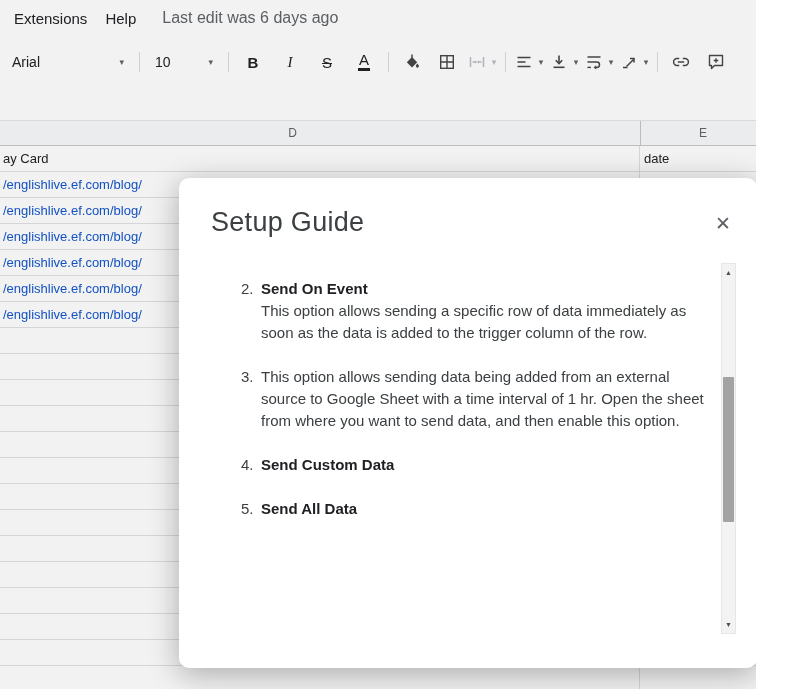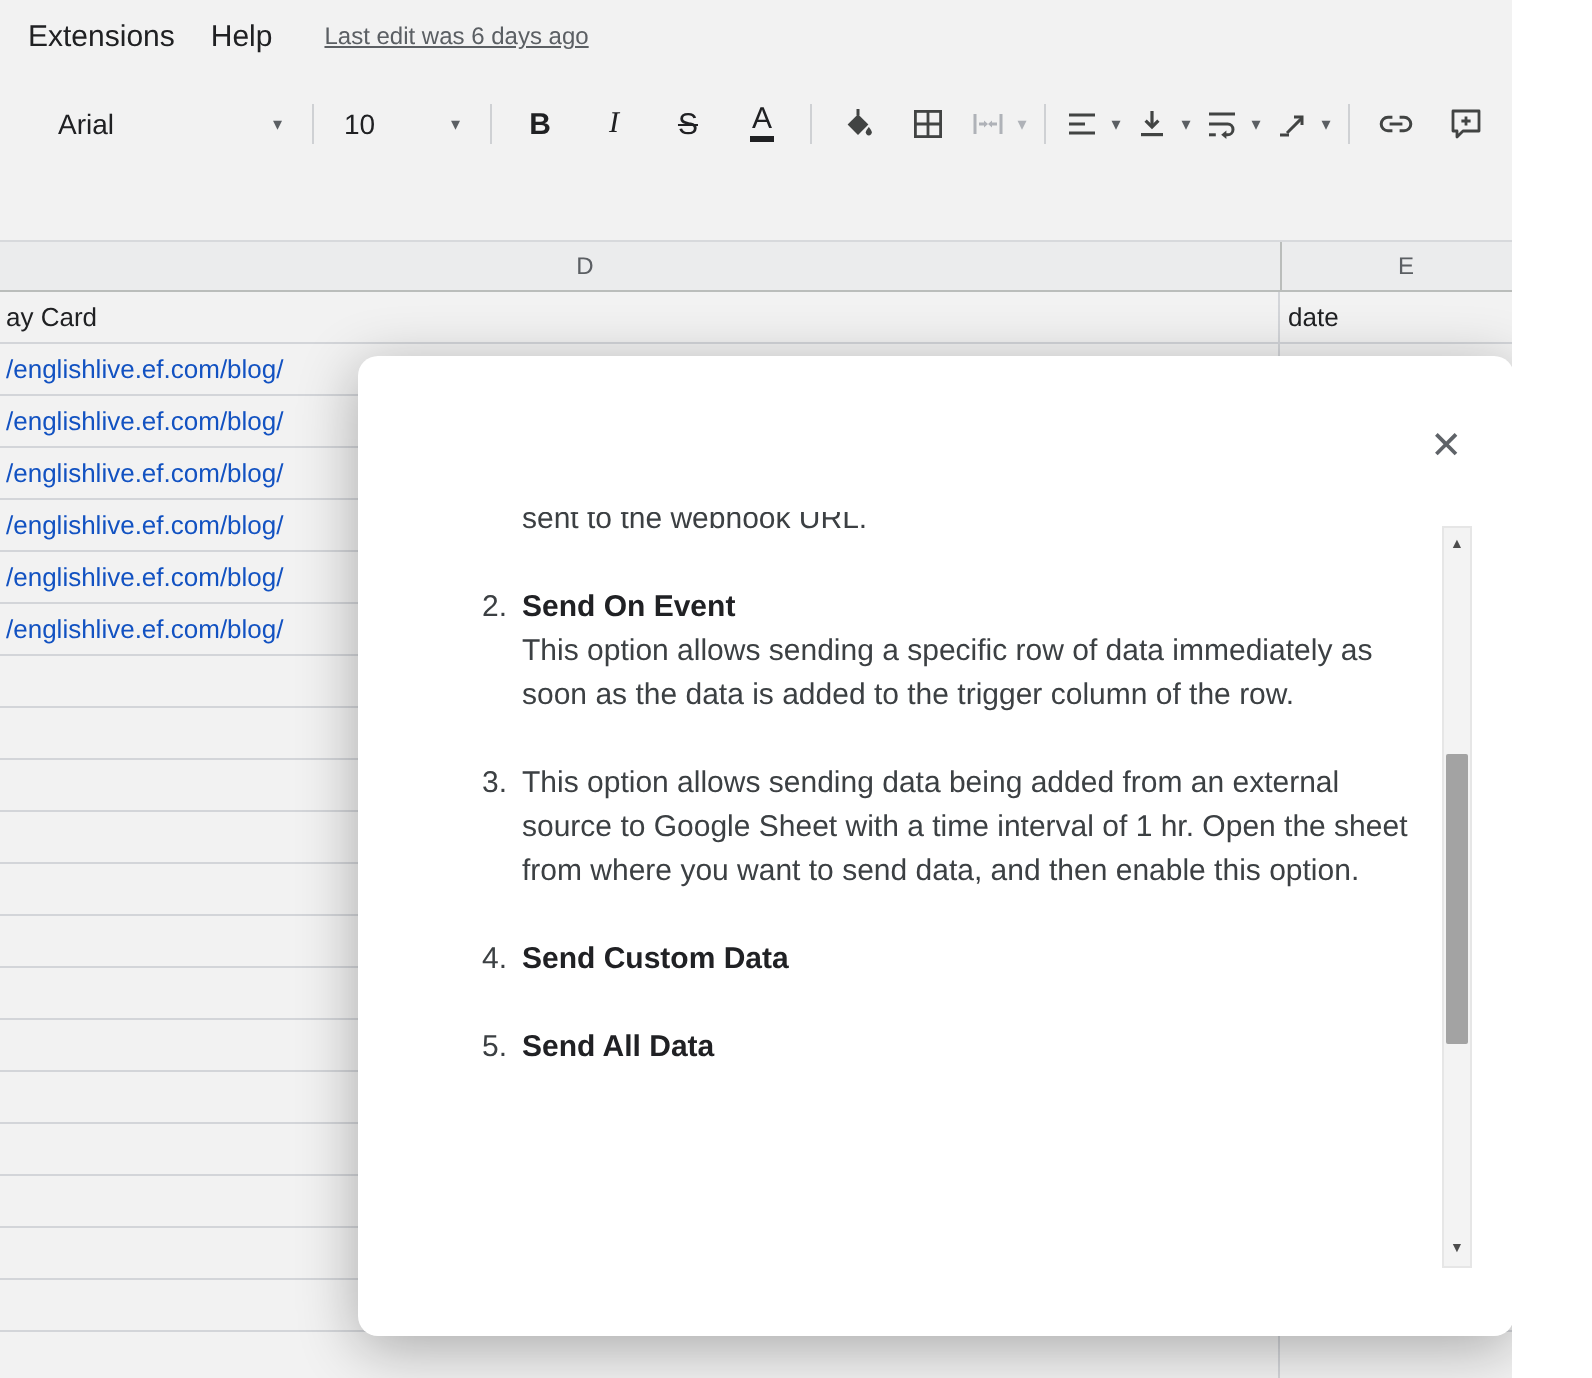--- a/index.html
+++ b/index.html
@@ -3,25 +3,25 @@
 <meta charset="utf-8">
 <style>
   html,body{margin:0;padding:0;background:#fff;}
   .stage{position:relative;width:756px;height:689px;overflow:hidden;
          font-family:"Liberation Sans","DejaVu Sans",sans-serif;background:#fff;}
 
   
   .menubar{position:absolute;top:0;left:0;right:0;height:36px;display:flex;align-items:center;
            padding-left:14px;font-size:15px;color:#202124;}
   .menu-item{margin-right:18px;cursor:default;}
-  .last-edit{margin-left:8px;color:#5f6368;text-decoration:underline;font-size:12px;}
+  .last-edit{margin-left:8px;color:#5f6368;font-size:16px;}
 
   
   .toolbar{position:absolute;top:36px;left:0;right:0;height:52px;display:flex;align-items:center;
-           padding-left:21px;color:#444746;}
+           padding-left:4px;color:#444746;}
   .tb-sep{width:1px;height:20px;background:#dadce0;margin:0 7px;flex:none;}
   .tb-select{height:28px;display:flex;align-items:center;justify-content:space-between;
              padding:0 8px;border-radius:4px;font-size:14px;color:#202124;flex:none;}
   .font-select{width:112px;}
   .size-select{width:58px;}
   .caret{font-size:9px;color:#5f6368;margin-left:6px;}
   .tb-btn{height:28px;min-width:32px;display:flex;align-items:center;justify-content:center;
           border-radius:4px;flex:none;font-size:15px;}
   .tb-btn + .tb-btn{margin-left:3px;}
   .fmt{width:34px;color:#202124;}
@@ -234,24 +234,24 @@
     <div class="link-cell" style="top:104px;">/englishlive.ef.com/blog/</div>
     <div class="link-cell" style="top:130px;">/englishlive.ef.com/blog/</div>
     <div class="link-cell" style="top:156px;">/englishlive.ef.com/blog/</div>
 
     <div class="cell" style="top:312px;left:792px;width:30px;">דוני</div>
   </div>
 
   <div class="scrim"></div>
 
   <div class="modal">
+    <div class="m-title">Setup Guide</div>
     <div class="m-close">✕</div>
 
     <div class="m-viewport">
-      <div class="clip-line">sent to the webhook URL.</div>
 
       <div class="g-item">
         <div class="g-num">2.</div>
         <div class="g-txt">
           <div class="g-title">Send On Event</div>
           <div class="g-body">This option allows sending a specific row of data immediately as soon as the data is added to the trigger column of the row.</div>
         </div>
       </div>
 
       <div class="g-item">

